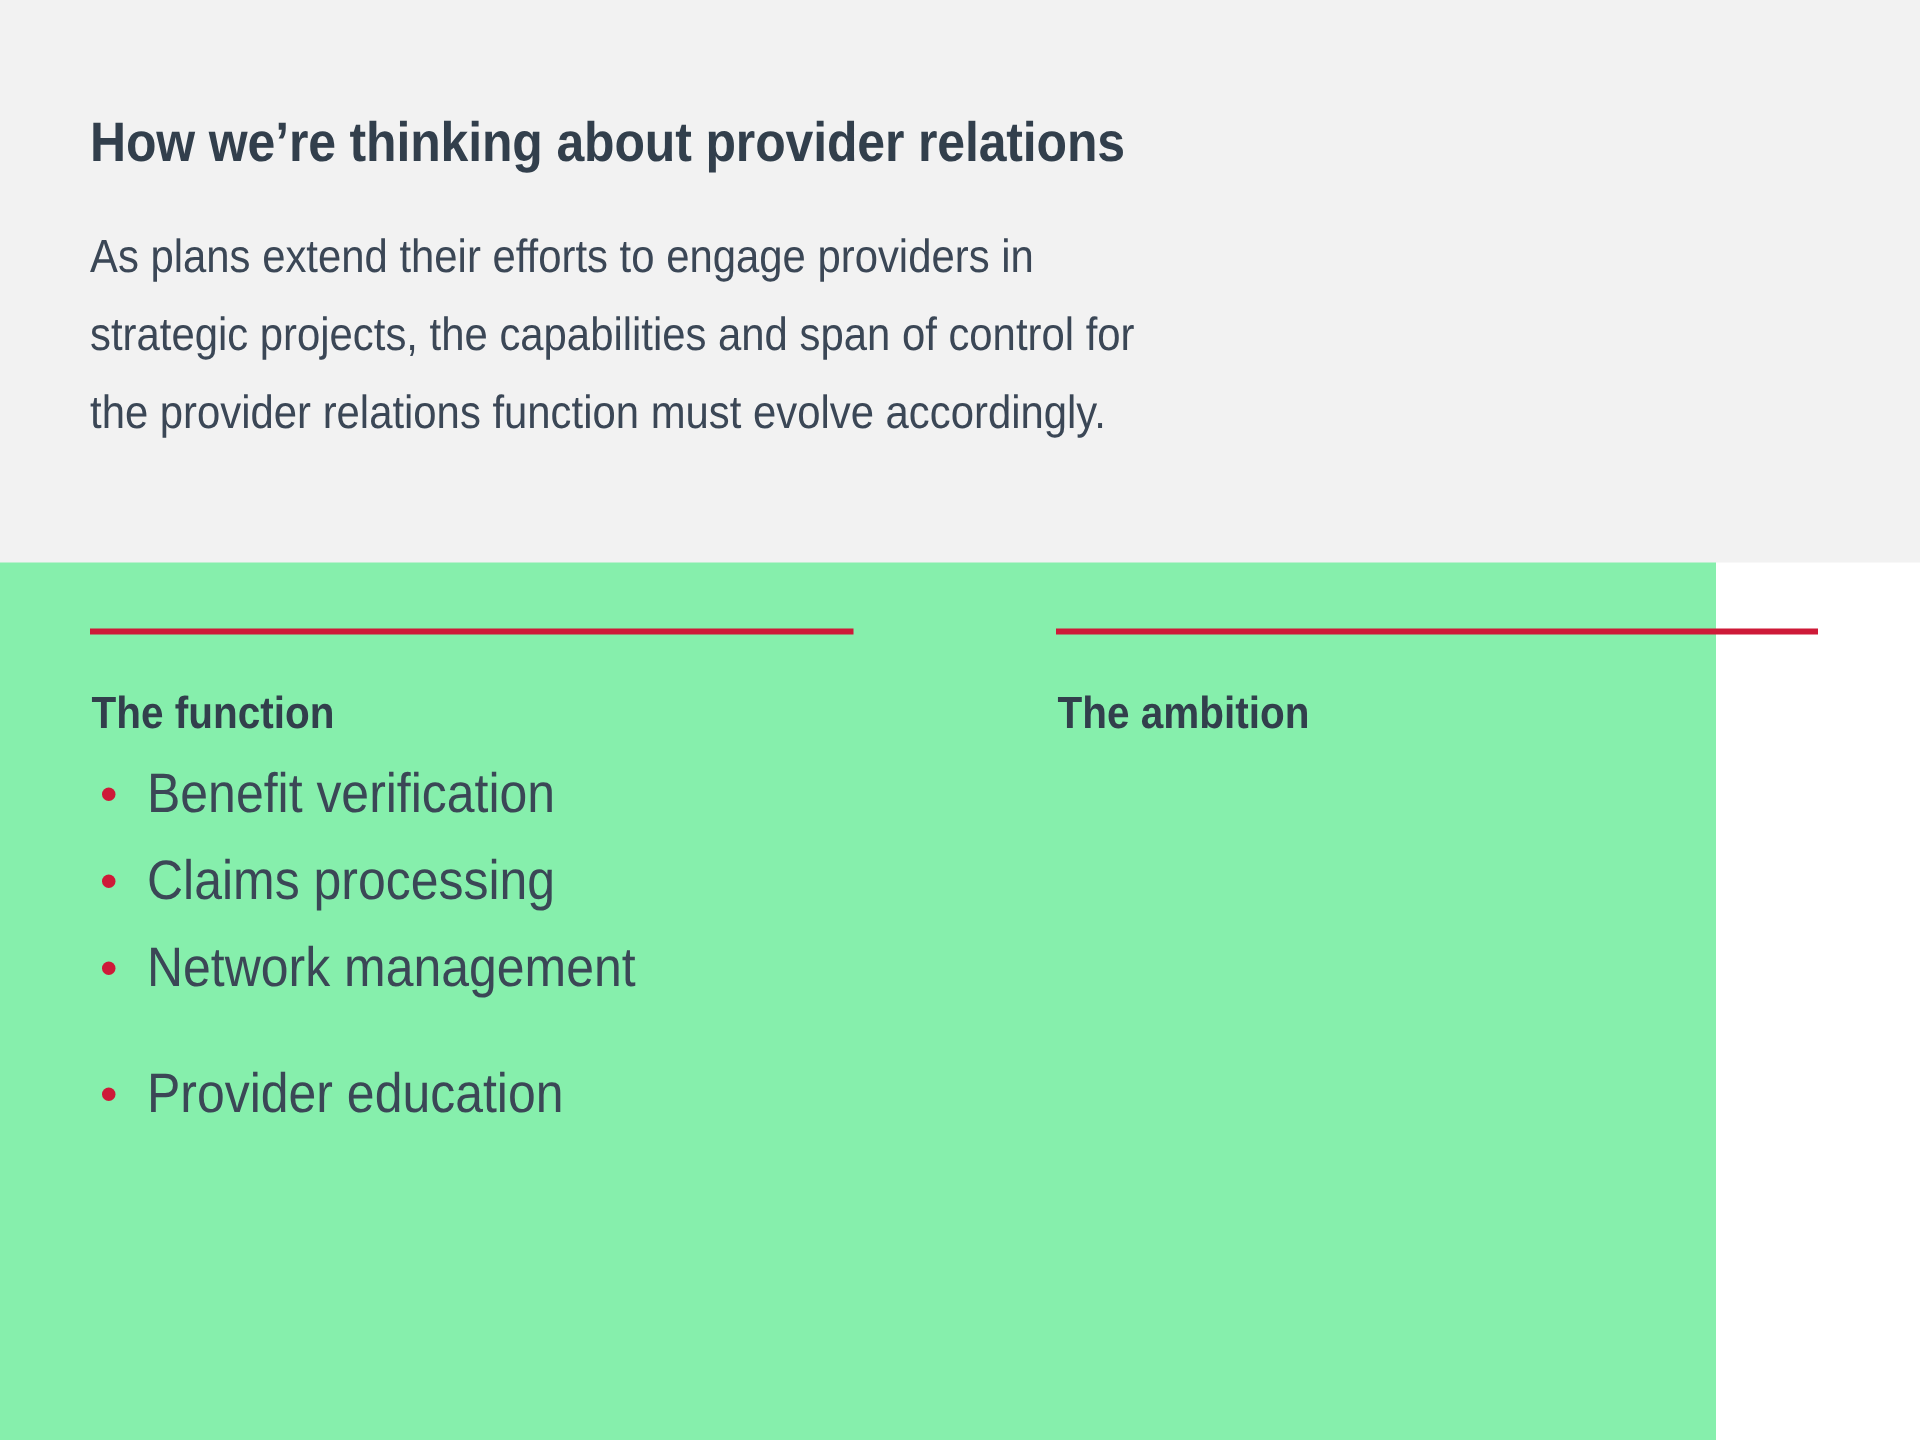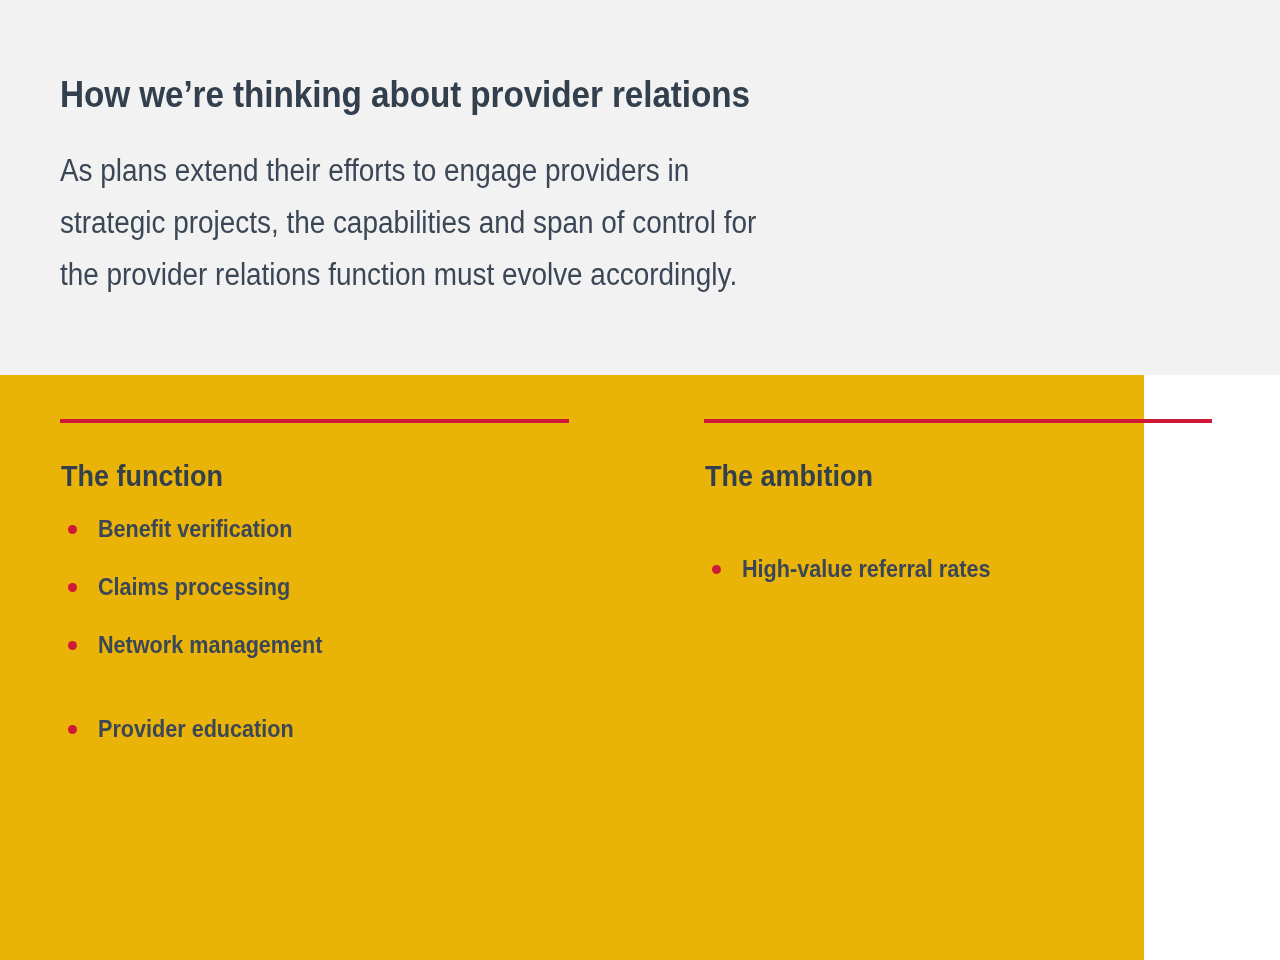--- a/index.html
+++ b/index.html
@@ -12,21 +12,21 @@
     background: #ffffff;
     font-family: "Liberation Sans", "DejaVu Sans", sans-serif;
     -webkit-font-smoothing: antialiased;
     overflow: hidden;
   }
 
   .slide {
     position: relative;
     width: 1144px;
     height: 960px;
-    background: #eab308;
+    background: #86efac;
   }
 
   
   .header-band {
     position: absolute;
     left: 0;
     top: 0;
     width: 1280px;
     height: 375px;
     background: #f2f2f2;
@@ -108,22 +108,22 @@
     left: 0;
     margin: 0;
     padding: 0;
     list-style: none;
   }
 
   .bullet-item {
     position: relative;
     padding-left: 38px;
     margin: 0 0 14px 0;
-    font-size: 24px;
-    font-weight: 700;
+    font-size: 37px;
+    font-weight: 400;
     line-height: 44px;
     color: #3b4756;
   }
   .bullet-item:last-child { margin-bottom: 0; margin-top: 40px; }
 
   .bullet-dot {
     position: absolute;
     left: 8px;
     top: 18px;
     width: 9px;
@@ -184,23 +184,17 @@
             <span class="line">Provider education</span>
           </span>
         </li>
       </ul>
     </div>
 
     <div class="column right">
       <div class="rule"></div>
       <h2 class="col-heading">The ambition</h2>
       <ul class="bullet-list">
-        <li class="bullet-item">
-          <span class="bullet-dot"></span>
-          <span class="bullet-text">
-            <span class="line">High-value referral rates</span>
-          </span>
-        </li>
       </ul>
     </div>
 
   </div>
 </div>
 
 </body></html>

